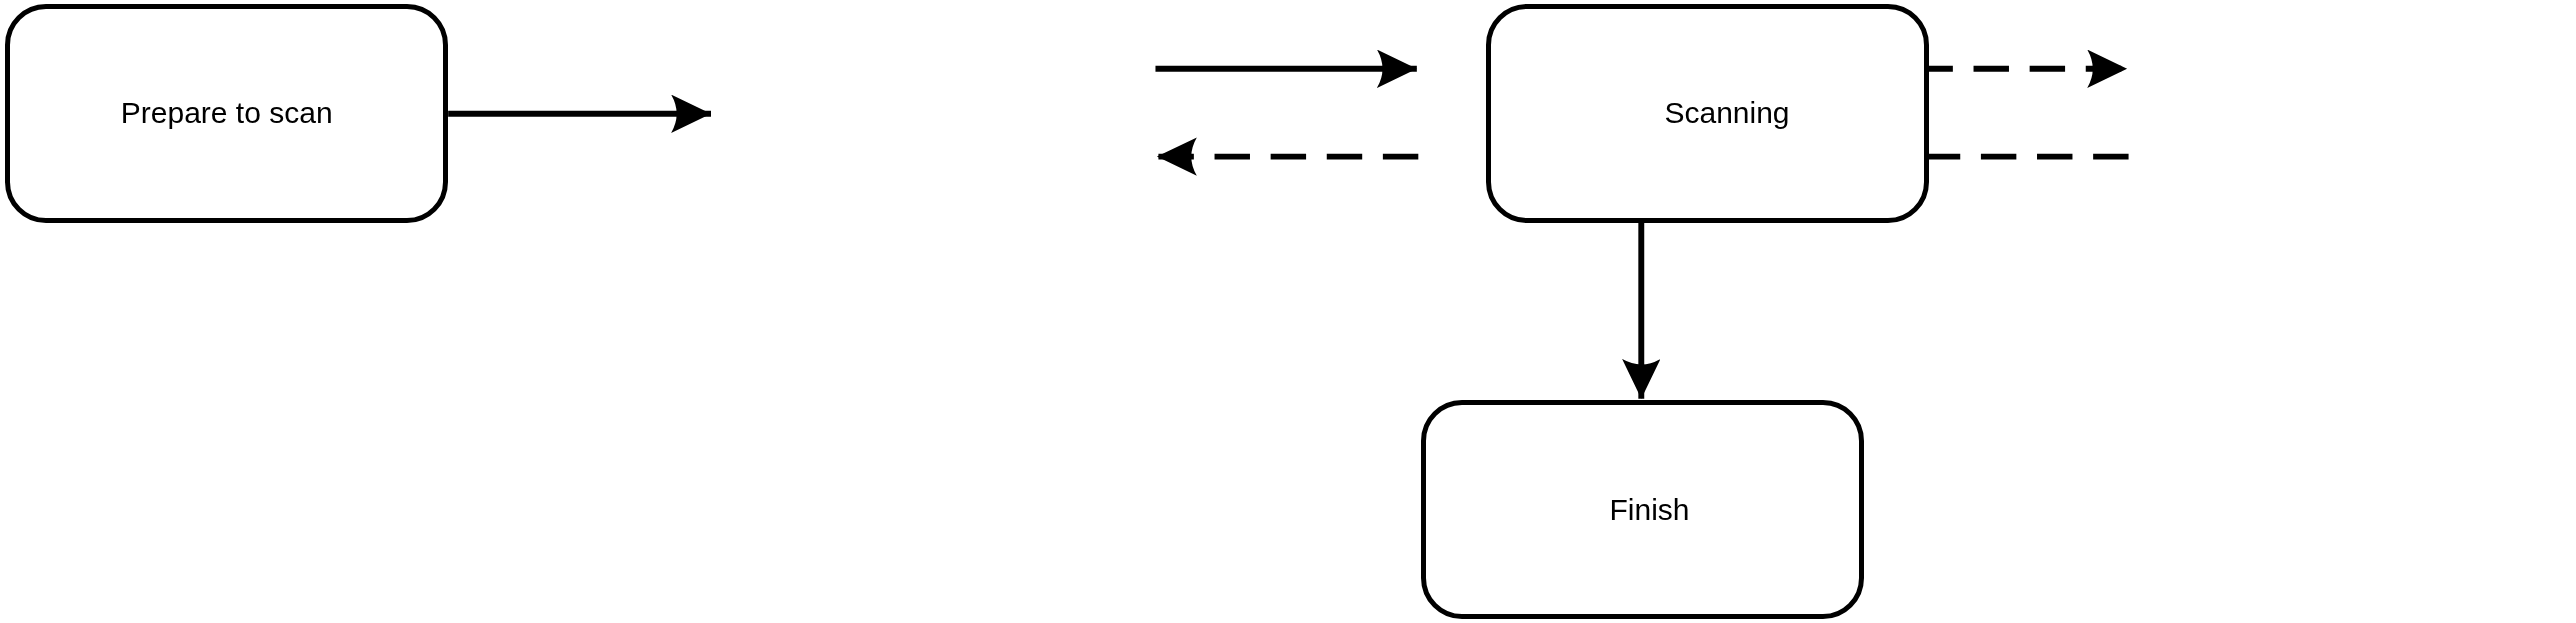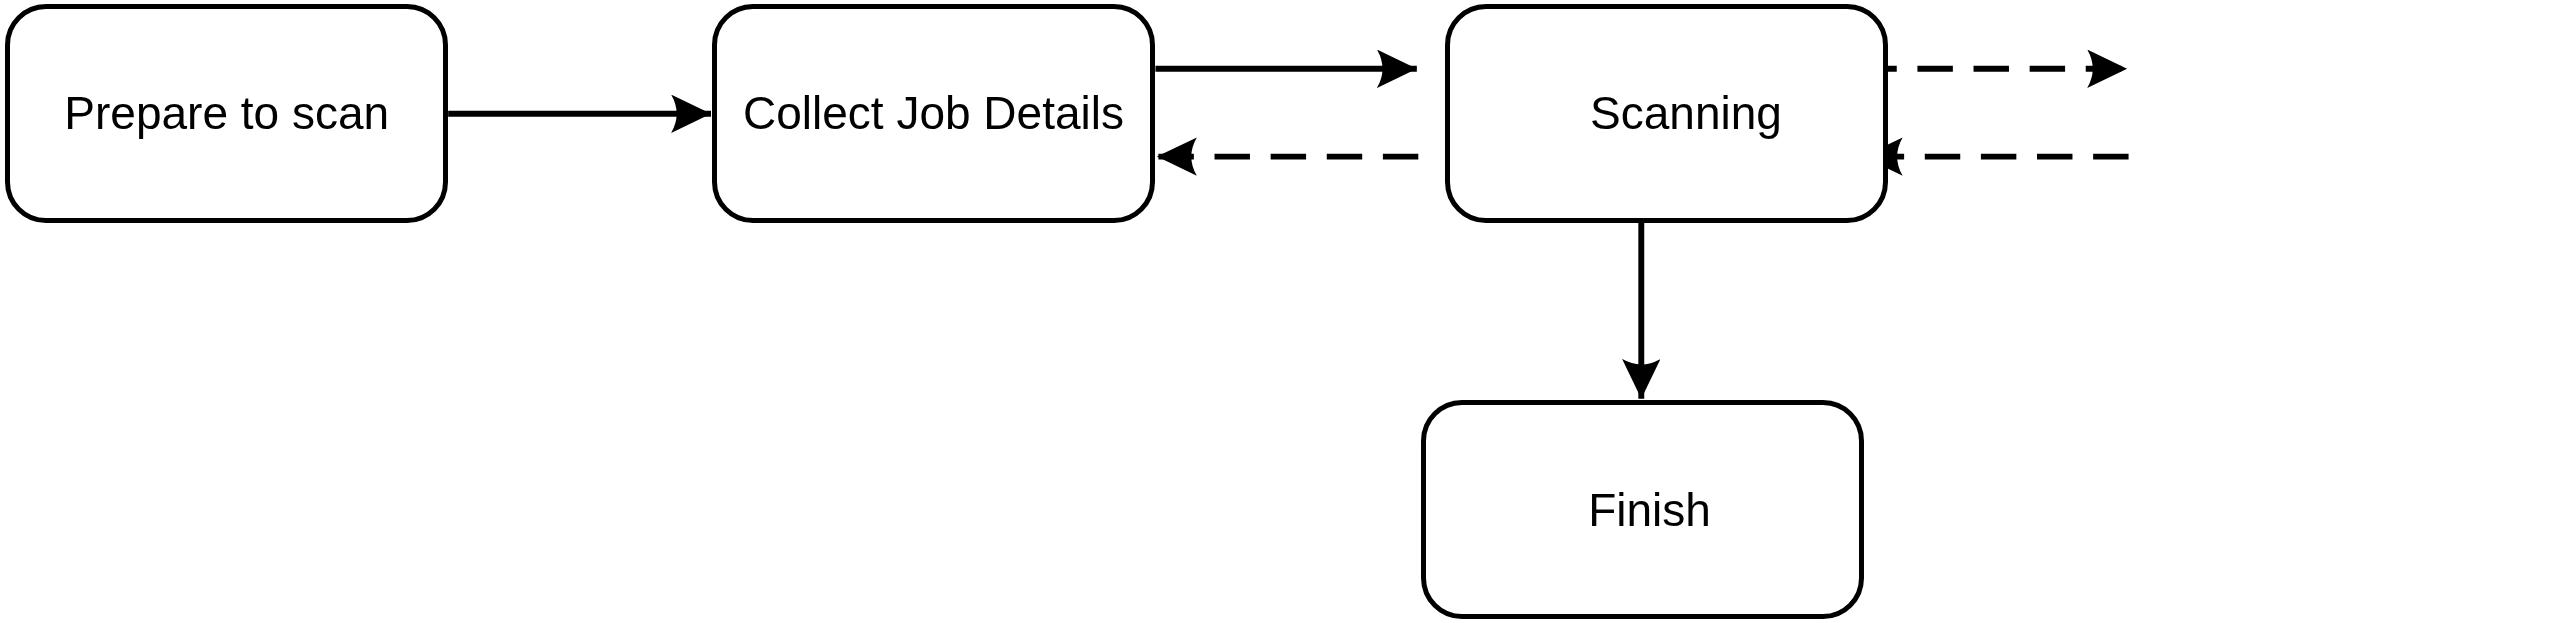--- a/index.html
+++ b/index.html
@@ -36,29 +36,29 @@
     height: 219px;
     box-sizing: border-box;
     border: 5.9px solid #000000;
     border-radius: 41px;
     background: #ffffff;
     display: flex;
     align-items: center;
     justify-content: center;
   }
   .node-label {
-    font-size: 46px;
+    font-size: 30px;
     color: #000000;
     letter-spacing: 0px;
     white-space: nowrap;
     text-align: center;
   }
   .node-prepare  { left: 5.2px;    top: 3.7px;   }
   .node-collect  { left: 712px;  top: 3.7px;   }
-  .node-scanning { left: 1445px; top: 3.7px; padding-left: 39px;   }
+  .node-scanning { left: 1486px; top: 3.7px; padding-left: 39px;   }
   .node-settings { left: 2129px; top: 3.7px;   }
   .node-finish   { left: 1421px; top: 400px; padding-left: 14px; }
 </style>
 </head>
 <body>
 
 <div class="canvas">
 
   <svg class="edges-layer" viewBox="0 0 3489 845" xmlns="http://www.w3.org/2000/svg" aria-hidden="true">
     <defs>
@@ -77,23 +77,20 @@
 
     <line class="edge dashed" x1="2883" y1="212" x2="2523" y2="212" marker-end="url(#arrowhead)"></line>
 
     <line class="edge solid" x1="2223" y1="300" x2="2223" y2="540" marker-end="url(#arrowhead)"></line>
   </svg>
 
   <div class="node node-prepare">
     <span class="node-label">Prepare to scan</span>
   </div>
 
-  <div class="node node-collect">
-    <span class="node-label">Collect Job Details</span>
-  </div>
 
   <div class="node node-scanning">
     <span class="node-label">Scanning</span>
   </div>
 
 
   <div class="node node-finish">
     <span class="node-label">Finish</span>
   </div>
 

